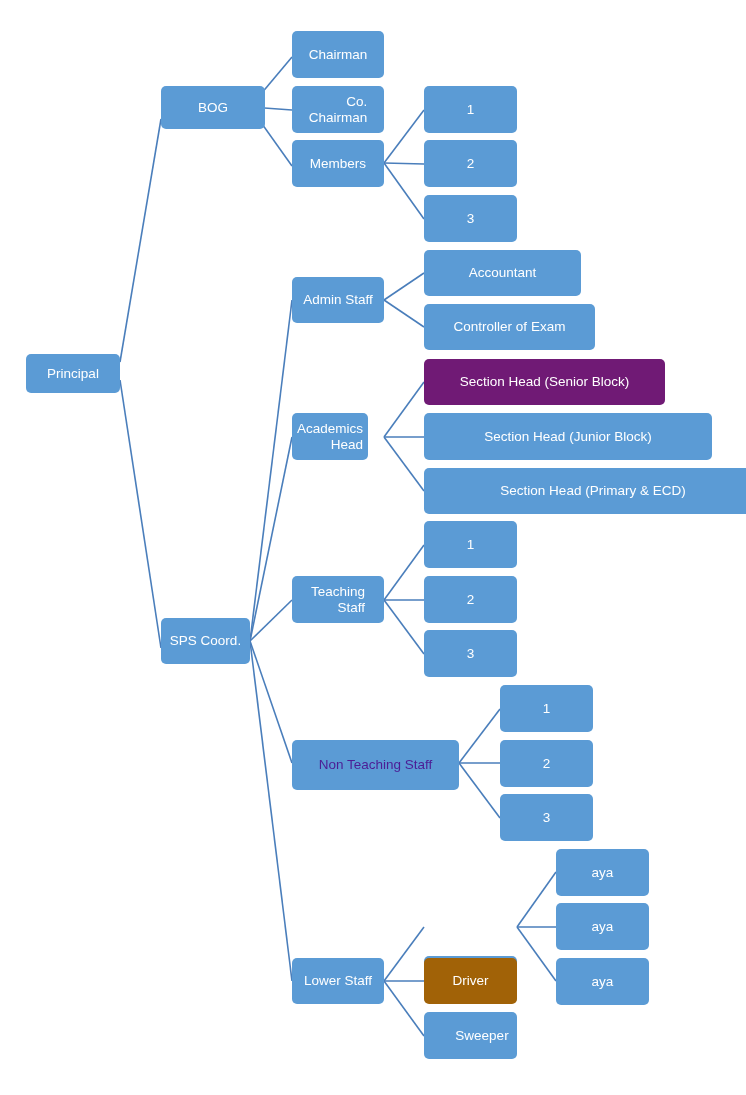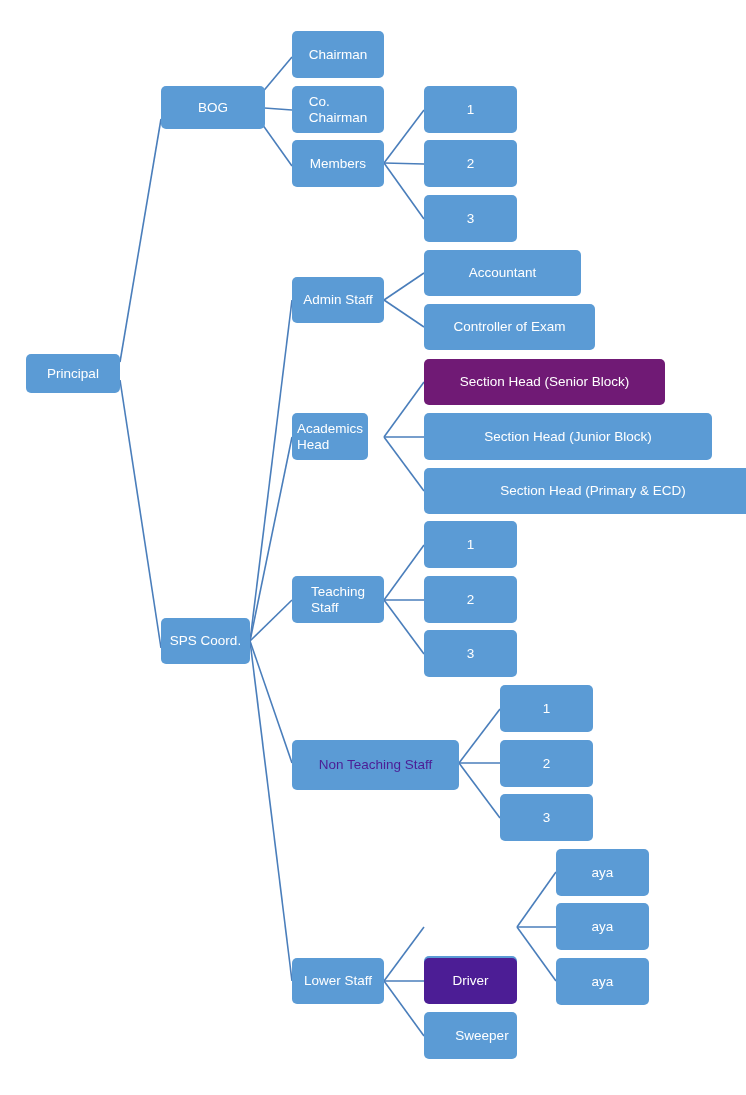--- a/index.html
+++ b/index.html
@@ -27,21 +27,21 @@
   }
   .node {
     position: absolute;
     box-sizing: border-box;
     background: #5B9BD5;
     border-radius: 5px;
     color: #ffffff;
     display: flex;
     align-items: center;
     justify-content: center;
-    text-align: left;
+    text-align: right;
     font-size: 13.5px;
     line-height: 1.12;
     padding: 2px 4px;
     white-space: pre-line;
     z-index: 2;
   }
 </style>
 </head>
 <body>
 
@@ -101,19 +101,19 @@
 Staff</div>
       <div class="node" style="left: 424px; top: 521px; width: 93px; height: 47px; background: rgb(91, 155, 213); color: rgb(255, 255, 255);">1</div>
       <div class="node" style="left: 424px; top: 576px; width: 93px; height: 47px; background: rgb(91, 155, 213); color: rgb(255, 255, 255);">2</div>
       <div class="node" style="left: 424px; top: 630px; width: 93px; height: 47px; background: rgb(91, 155, 213); color: rgb(255, 255, 255);">3</div>
       <div class="node" style="left: 292px; top: 740px; width: 167px; height: 50px; background: rgb(91, 155, 213); color: #4c1d95;">Non Teaching Staff</div>
       <div class="node" style="left: 500px; top: 685px; width: 93px; height: 47px; background: rgb(91, 155, 213); color: rgb(255, 255, 255);">1</div>
       <div class="node" style="left: 500px; top: 740px; width: 93px; height: 47px; background: rgb(91, 155, 213); color: rgb(255, 255, 255);">2</div>
       <div class="node" style="left: 500px; top: 794px; width: 93px; height: 47px; background: rgb(91, 155, 213); color: rgb(255, 255, 255);">3</div>
       <div class="node" style="left: 292px; top: 958px; width: 92px; height: 46px; background: rgb(91, 155, 213); color: rgb(255, 255, 255);">Lower Staff</div>
       <div class="node" style="left: 424px; top: 948px; width: 93px; height: 47px; background: rgb(91, 155, 213); color: rgb(255, 255, 255); margin-top: 8px;">Aya (Head)</div>
-      <div class="node" style="left: 424px; top: 958px; width: 93px; height: 46px; background: #4c1d95; color: rgb(255, 255, 255);">Driver</div>
+      <div class="node" style="left: 424px; top: 958px; width: 93px; height: 46px; background: #a16207; color: rgb(255, 255, 255);">Driver</div>
       <div class="node" style="left: 424px; top: 1012px; width: 93px; height: 47px; background: rgb(91, 155, 213); color: rgb(255, 255, 255); padding-left: 27px;">Sweeper</div>
       <div class="node" style="left: 556px; top: 849px; width: 93px; height: 47px; background: rgb(91, 155, 213); color: rgb(255, 255, 255);">aya</div>
       <div class="node" style="left: 556px; top: 903px; width: 93px; height: 47px; background: rgb(91, 155, 213); color: rgb(255, 255, 255);">aya</div>
       <div class="node" style="left: 556px; top: 958px; width: 93px; height: 47px; background: rgb(91, 155, 213); color: rgb(255, 255, 255);">aya</div>
     </div>
 </div>
 
 </body></html>

